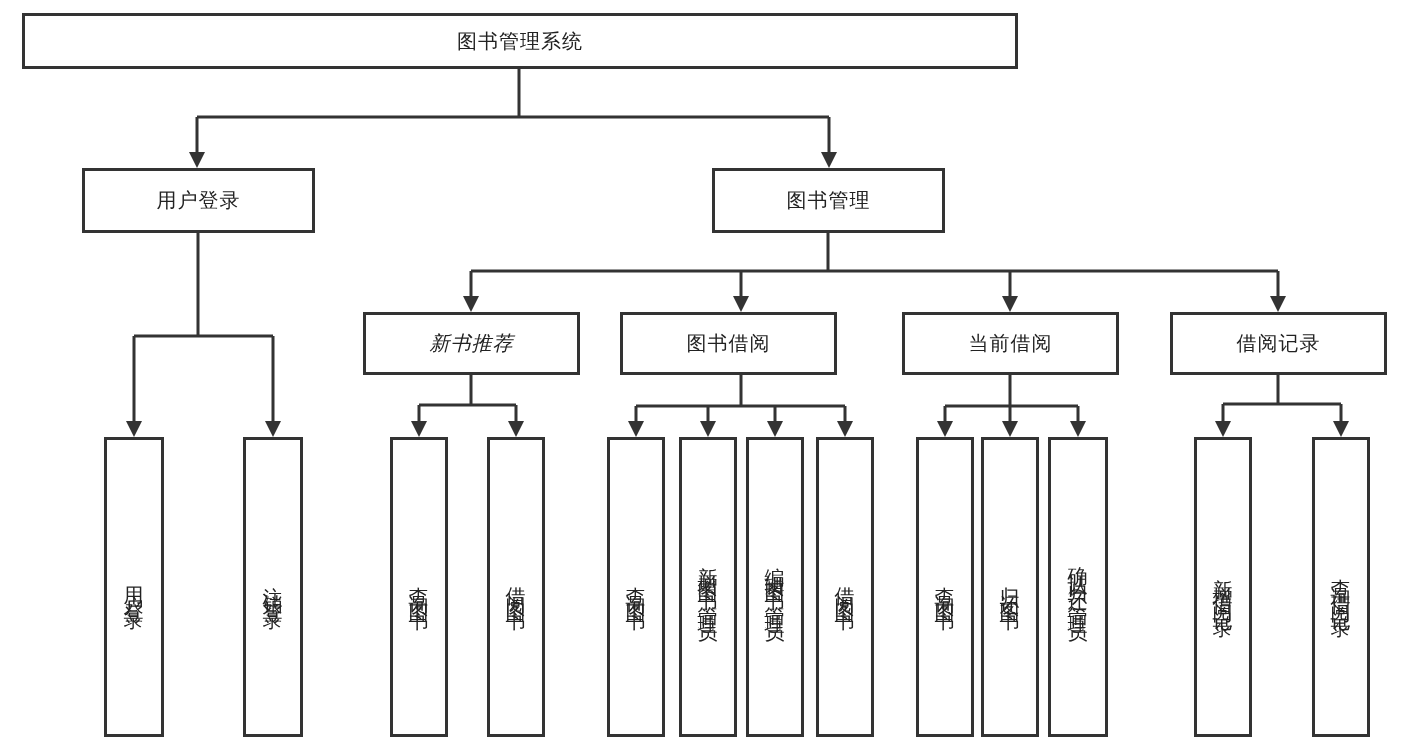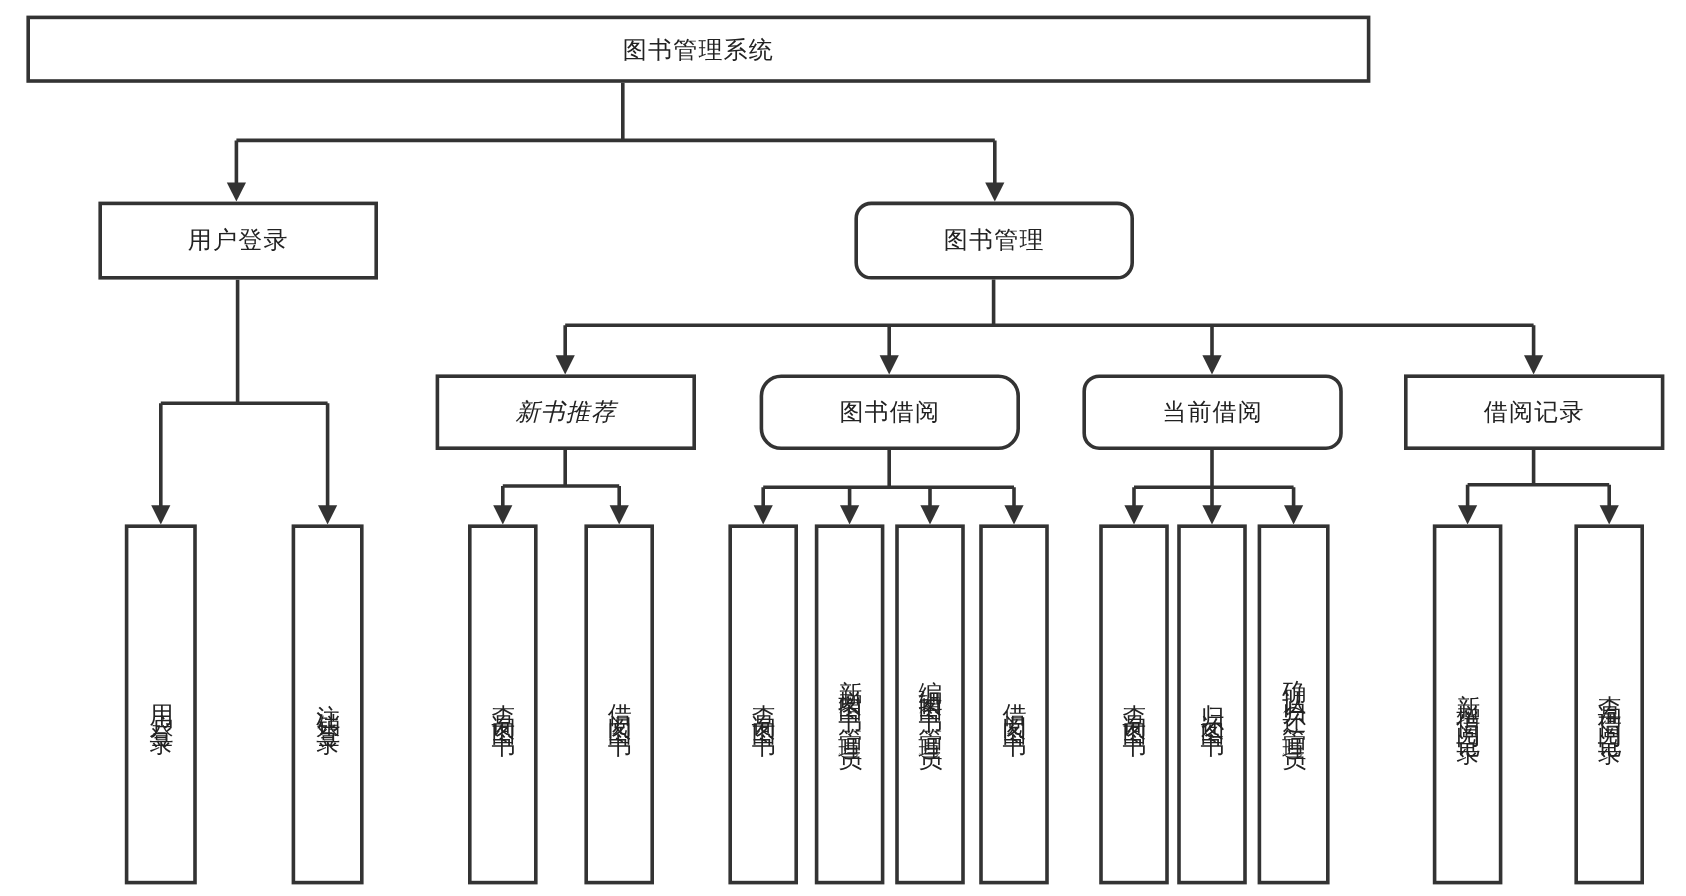--- a/index.html
+++ b/index.html
@@ -30,21 +30,21 @@
   }
   .hnode { font-size: 20px; letter-spacing: 1px; }
   .vnode .vtext {
     writing-mode: vertical-rl;
     text-orientation: mixed;
     font-size: 20px;
     letter-spacing: 8px;
     line-height: 1;
     color: #222222;
   }
-  .node-root      { left: 22px;  top: 13px;  width: 1120px; height: 56px; }
+  .node-root      { left: 22px;  top: 13px;  width: 996px; height: 56px; }
   .node-l2        { top: 168px; height: 65px; width: 233px; }
   .node-l3        { top: 312px; height: 63px; width: 217px; }
   .leaf           { top: 437px; height: 300px; width: 58px; }
   .watermark {
     position: absolute;
     left: 1186px;
     top: 716px;
     font-size: 19px;
     color: #bdbdbd;
     letter-spacing: 1px;
@@ -97,31 +97,31 @@
     </g>
   </svg>
 
   <div class="node hnode node-root">
     <span>图书管理系统</span>
   </div>
 
   <div class="node hnode node-l2" style="left:82px;">
     <span>用户登录</span>
   </div>
-  <div class="node hnode node-l2" style="left:712px;border-radius:14px;">
+  <div class="node hnode node-l2" style="left:712px;">
     <span>图书管理</span>
   </div>
 
   <div class="node hnode node-l3" style="left:363px;font-style:italic;">
     <span>新书推荐</span>
   </div>
-  <div class="node hnode node-l3" style="left:633px;border-radius:18px;">
+  <div class="node hnode node-l3" style="left:620px;">
     <span>图书借阅</span>
   </div>
-  <div class="node hnode node-l3" style="left:902px;border-radius:14px;">
+  <div class="node hnode node-l3" style="left:902px;">
     <span>当前借阅</span>
   </div>
   <div class="node hnode node-l3" style="left:1170px;">
     <span>借阅记录</span>
   </div>
 
   <div class="node vnode leaf" style="left:104px;width:60px;">
     <span class="vtext">用户登录</span>
   </div>
   <div class="node vnode leaf" style="left:243px;width:60px;">

